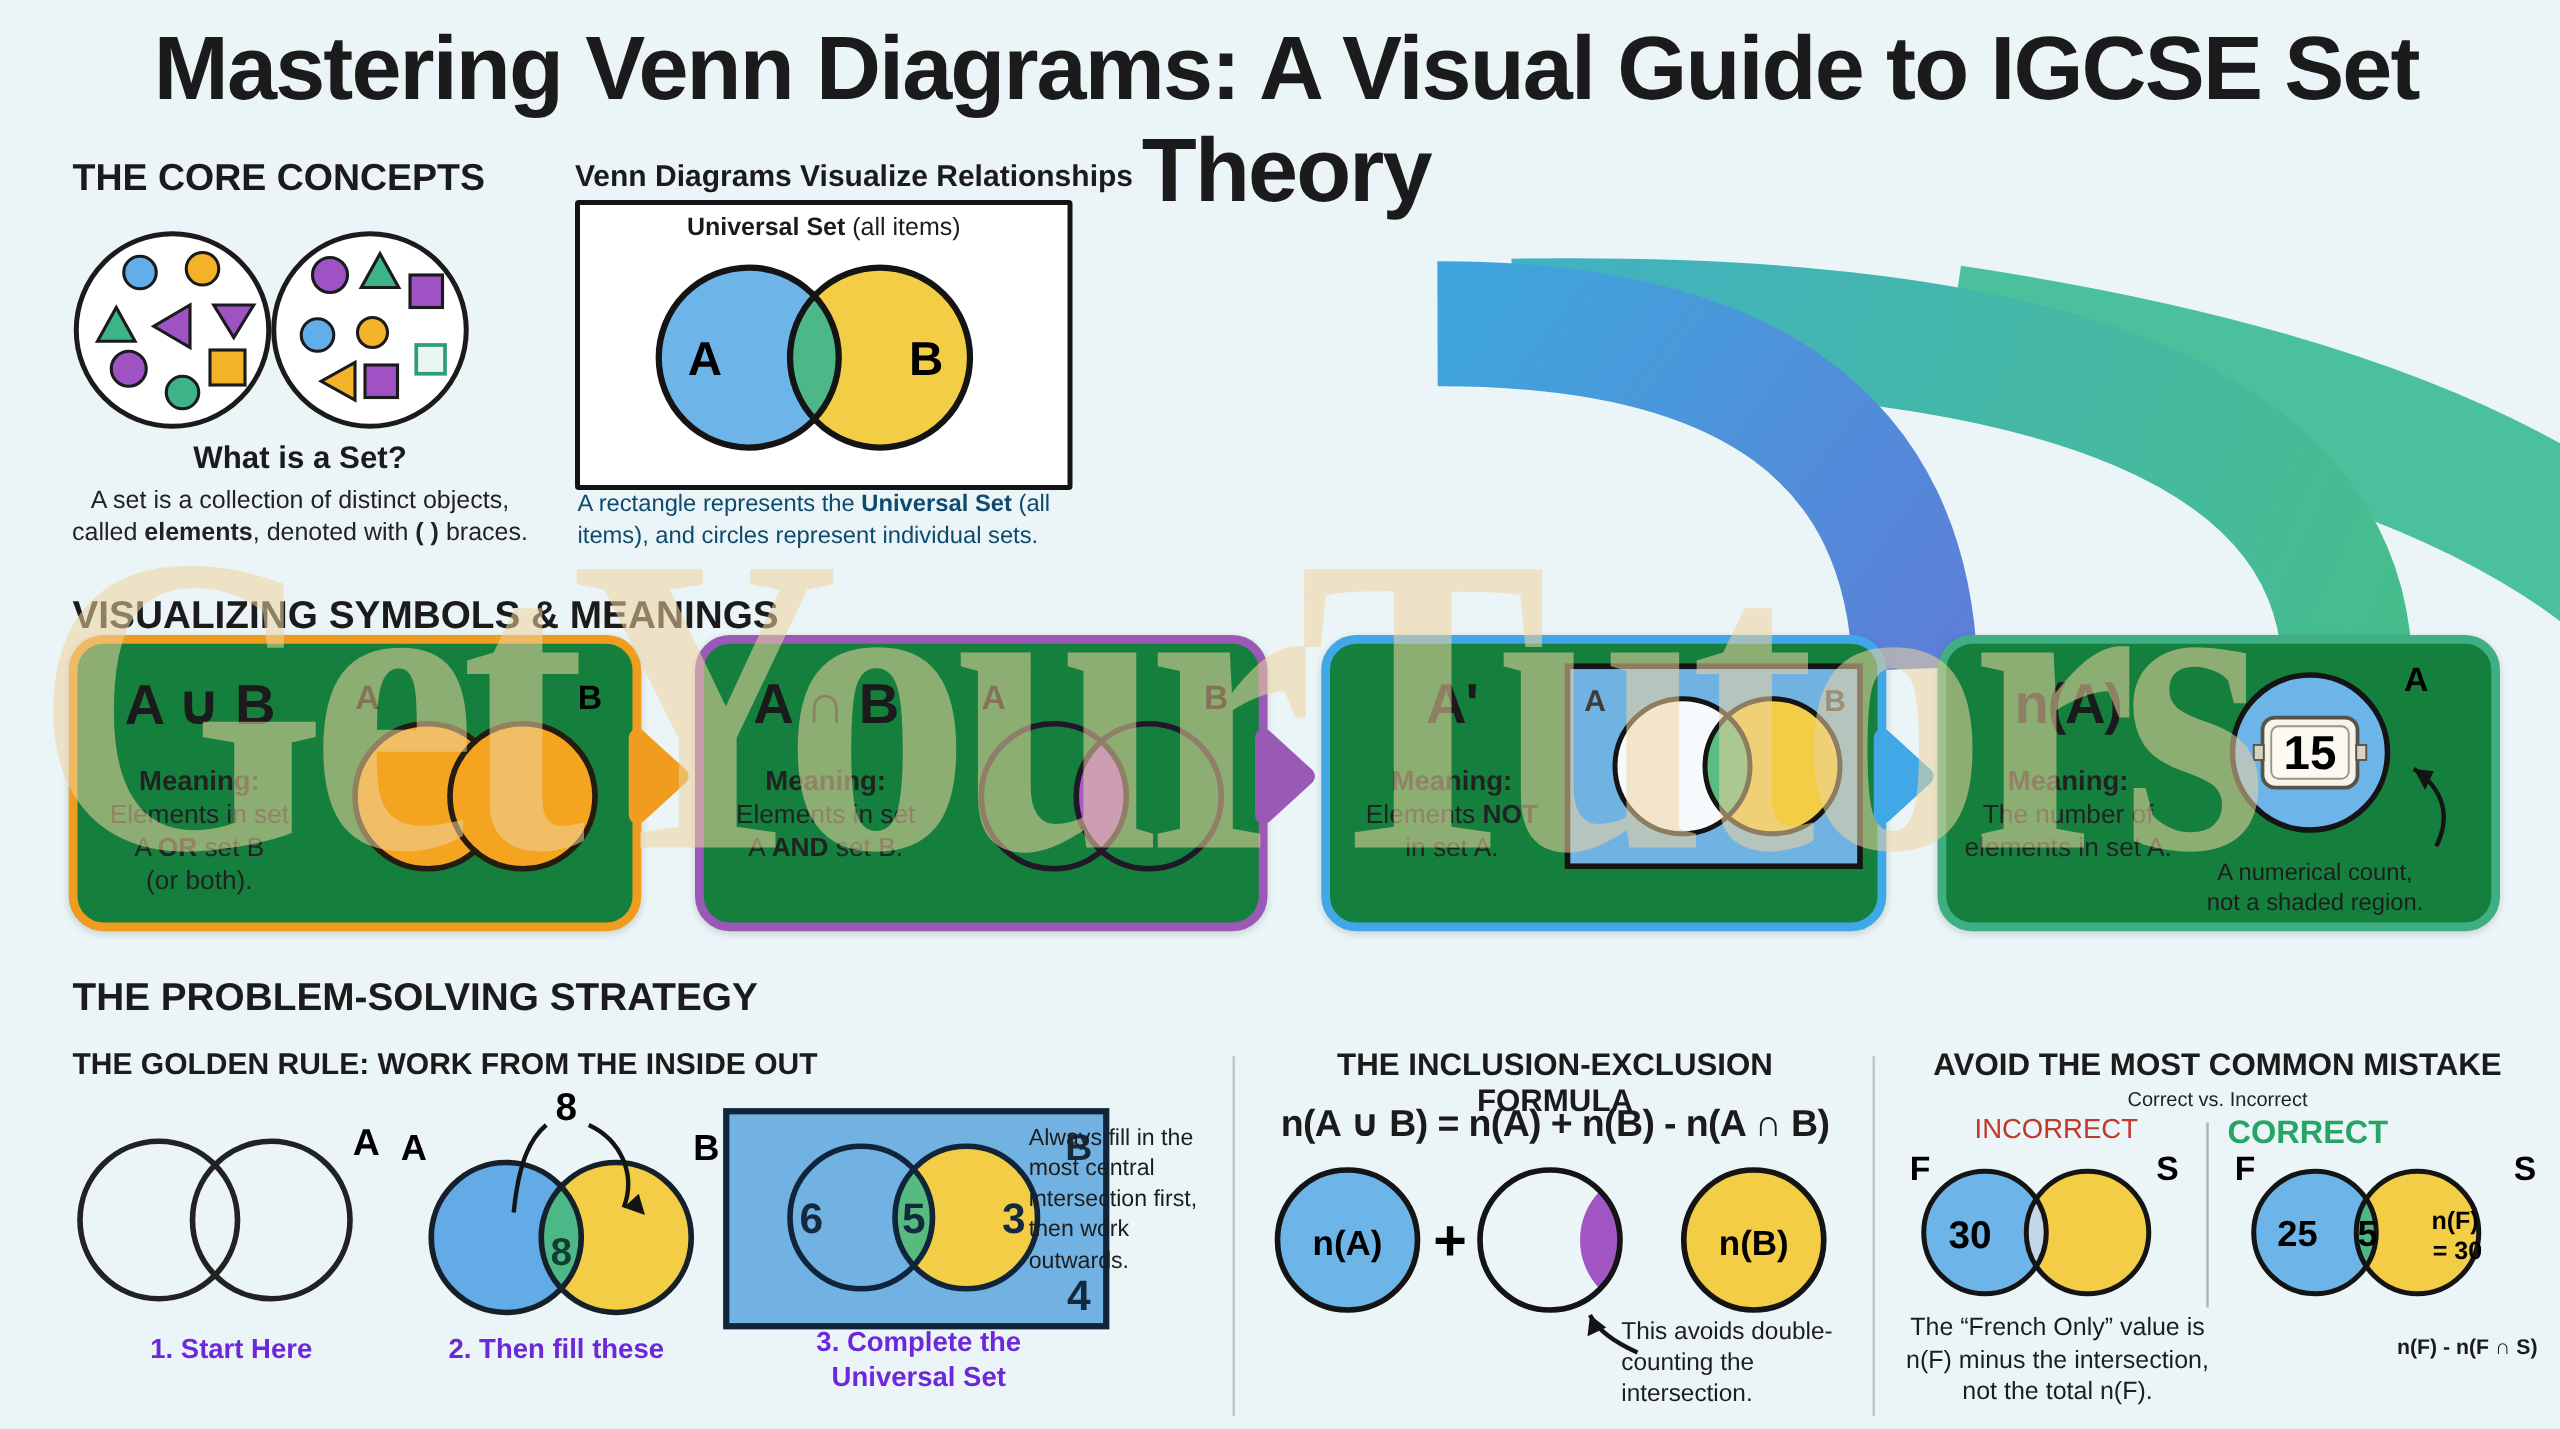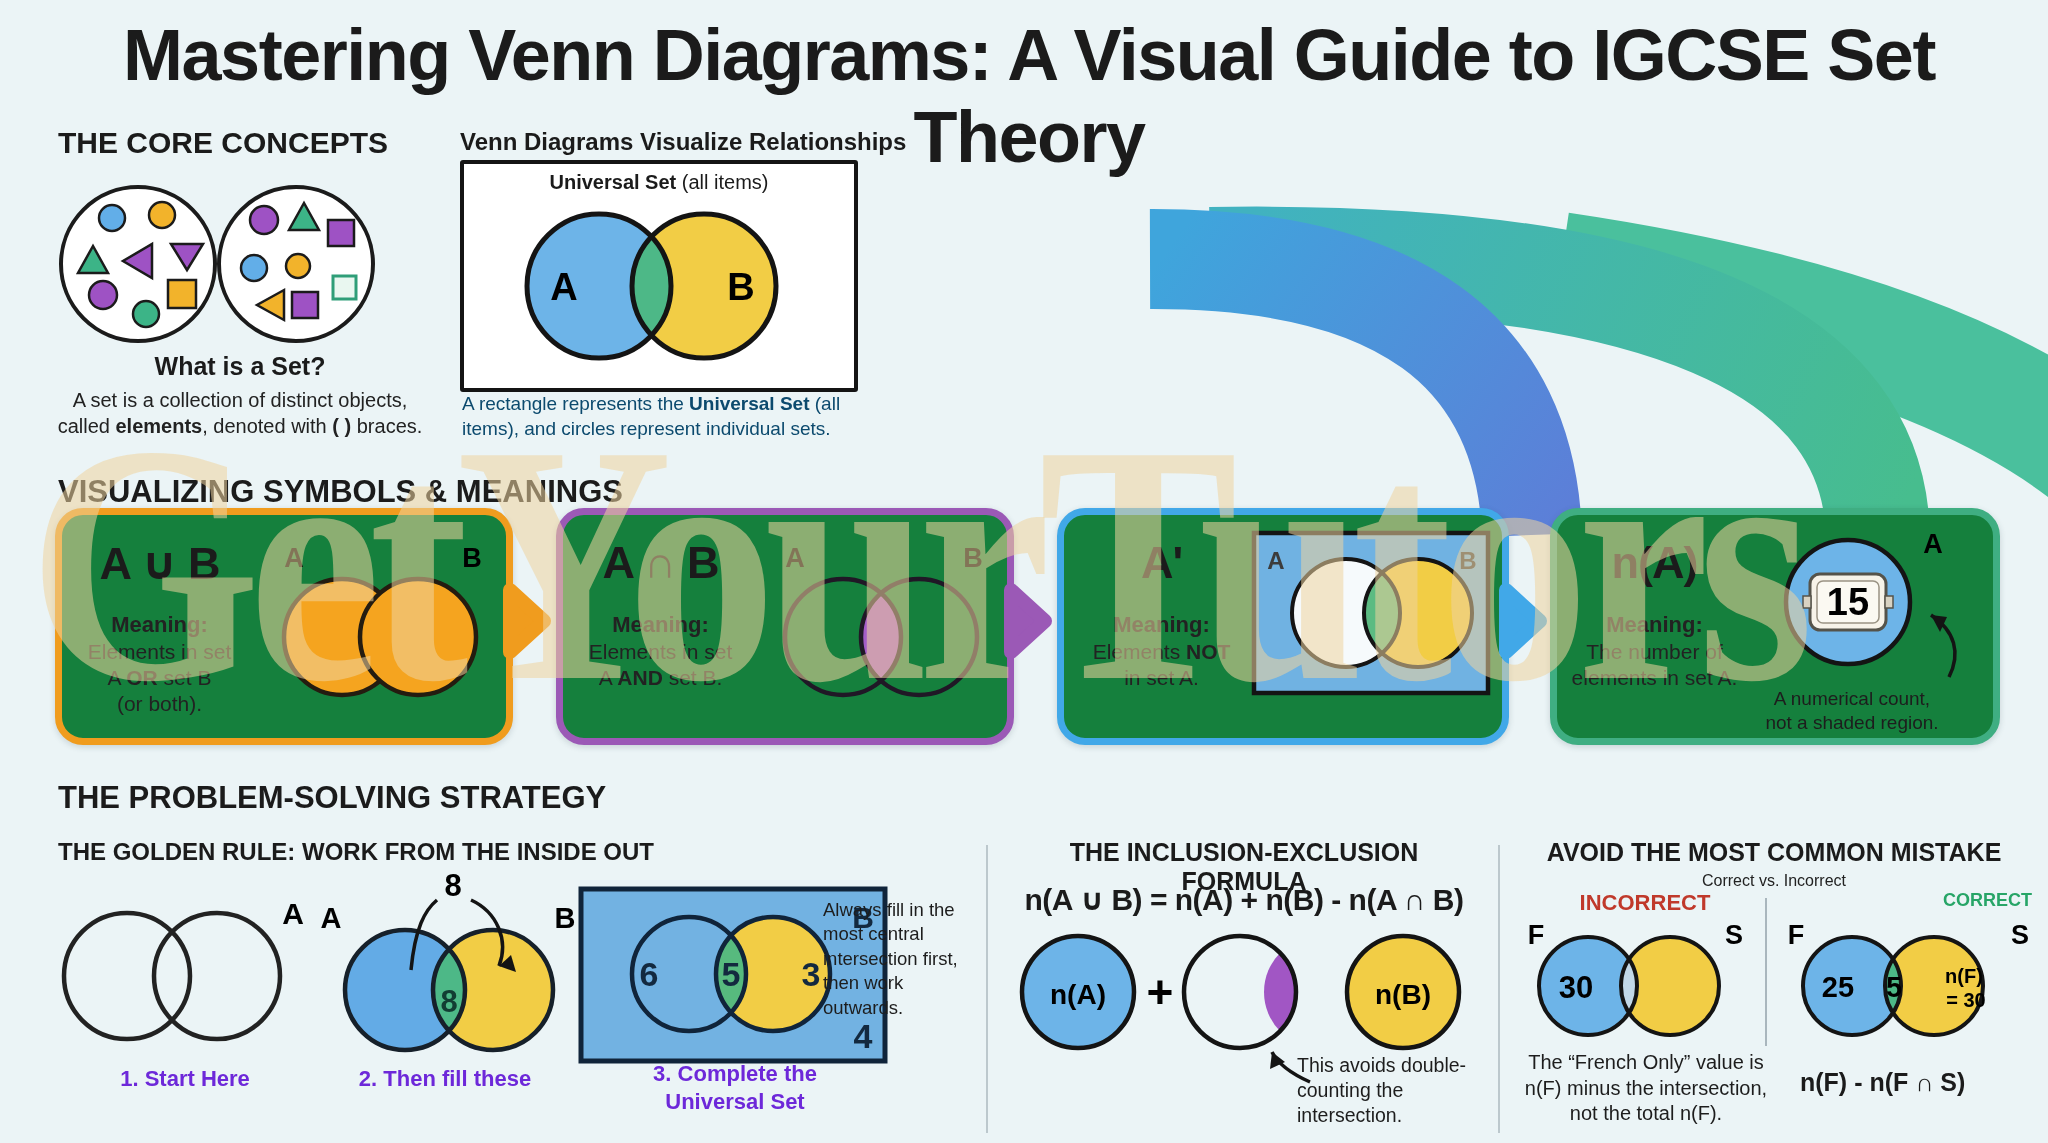--- a/index.html
+++ b/index.html
@@ -66,27 +66,27 @@
 
   
   .incl-h{left:1010px;top:838px;width:468px;text-align:center;font-size:25px;font-weight:bold;z-index:10;}
   .incl-formula{left:1002px;top:882px;width:484px;text-align:center;font-size:30px;font-weight:bold;z-index:10;letter-spacing:-0.5px;}
   .incl-venn{left:1010px;top:922px;z-index:10;}
   .incl-note{left:1297px;top:1053px;width:210px;font-size:19.5px;line-height:1.28;z-index:10;color:#1d1d1d;}
 
   
   .mis-h{left:1510px;top:838px;width:528px;text-align:center;font-size:25px;font-weight:bold;z-index:10;}
   .mis-sub{left:1510px;top:872px;width:528px;text-align:center;font-size:16px;z-index:10;color:#222;}
-  .mis-incorrect{left:1520px;top:890px;width:250px;text-align:center;font-size:22px;font-weight:bold;color:#c0392b;z-index:10;}
-  .mis-correct{left:1782px;top:890px;width:250px;text-align:right;font-size:18px;font-weight:bold;color:#27a567;z-index:10;}
+  .mis-incorrect{left:1520px;top:890px;width:250px;text-align:center;font-size:22px;font-weight:normal;color:#c0392b;z-index:10;}
+  .mis-correct{left:1782px;top:890px;width:250px;text-align:left;font-size:26px;font-weight:bold;color:#27a567;z-index:10;}
   .mis-venn-i{left:1518px;top:908px;z-index:10;}
   .mis-venn-c{left:1782px;top:908px;z-index:10;}
   .mis-div{left:1765px;top:898px;height:148px;width:2px;background:#a9b6bd;z-index:10;}
   .mis-cap{left:1512px;top:1050px;width:268px;text-align:center;font-size:20px;line-height:1.28;z-index:10;color:#1d1d1d;}
-  .mis-formula{left:1800px;top:1068px;width:230px;text-align:left;font-size:25px;font-weight:bold;z-index:10;}
+  .mis-formula{left:1800px;top:1068px;width:230px;text-align:right;font-size:17px;font-weight:bold;z-index:10;}
 </style>
 </head>
 <body>
 
 <div class="canvas">
 
   <svg class="abs ribbon" width="2048" height="1143">
     <defs>
       <linearGradient id="gBand" x1="0" y1="0" x2="1" y2="0">
         <stop offset="0" stop-color="#3db892"></stop>

